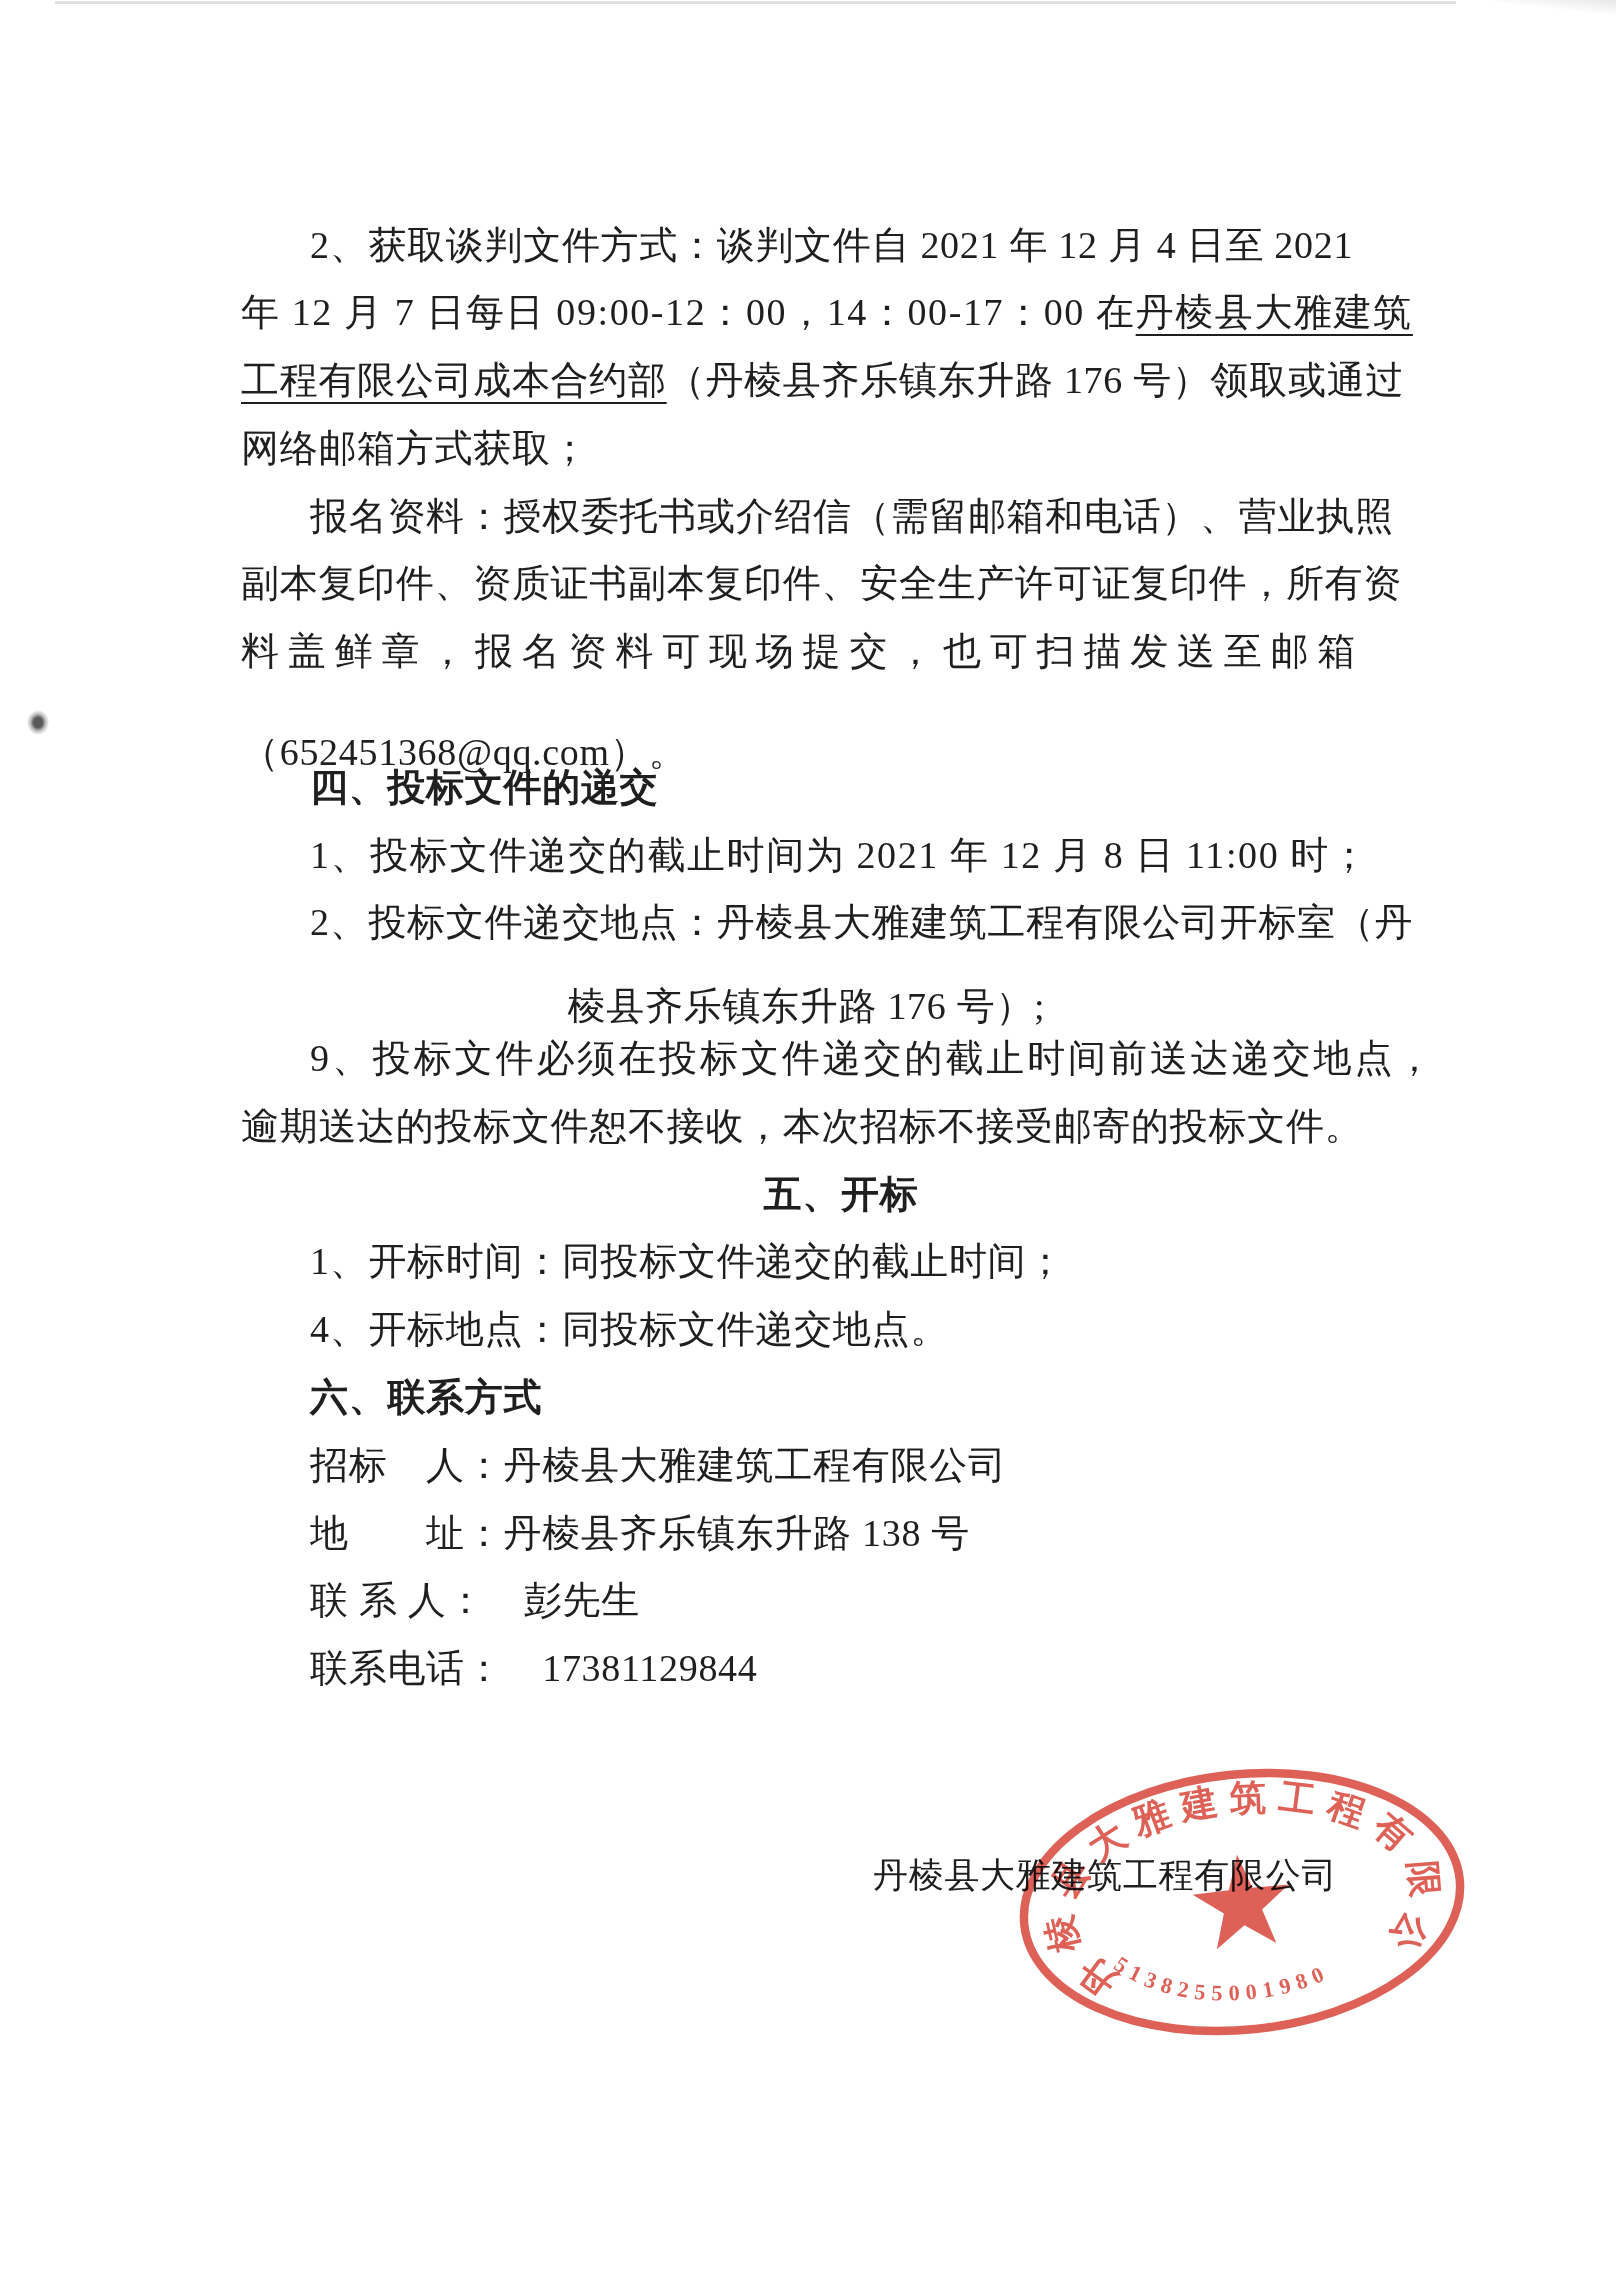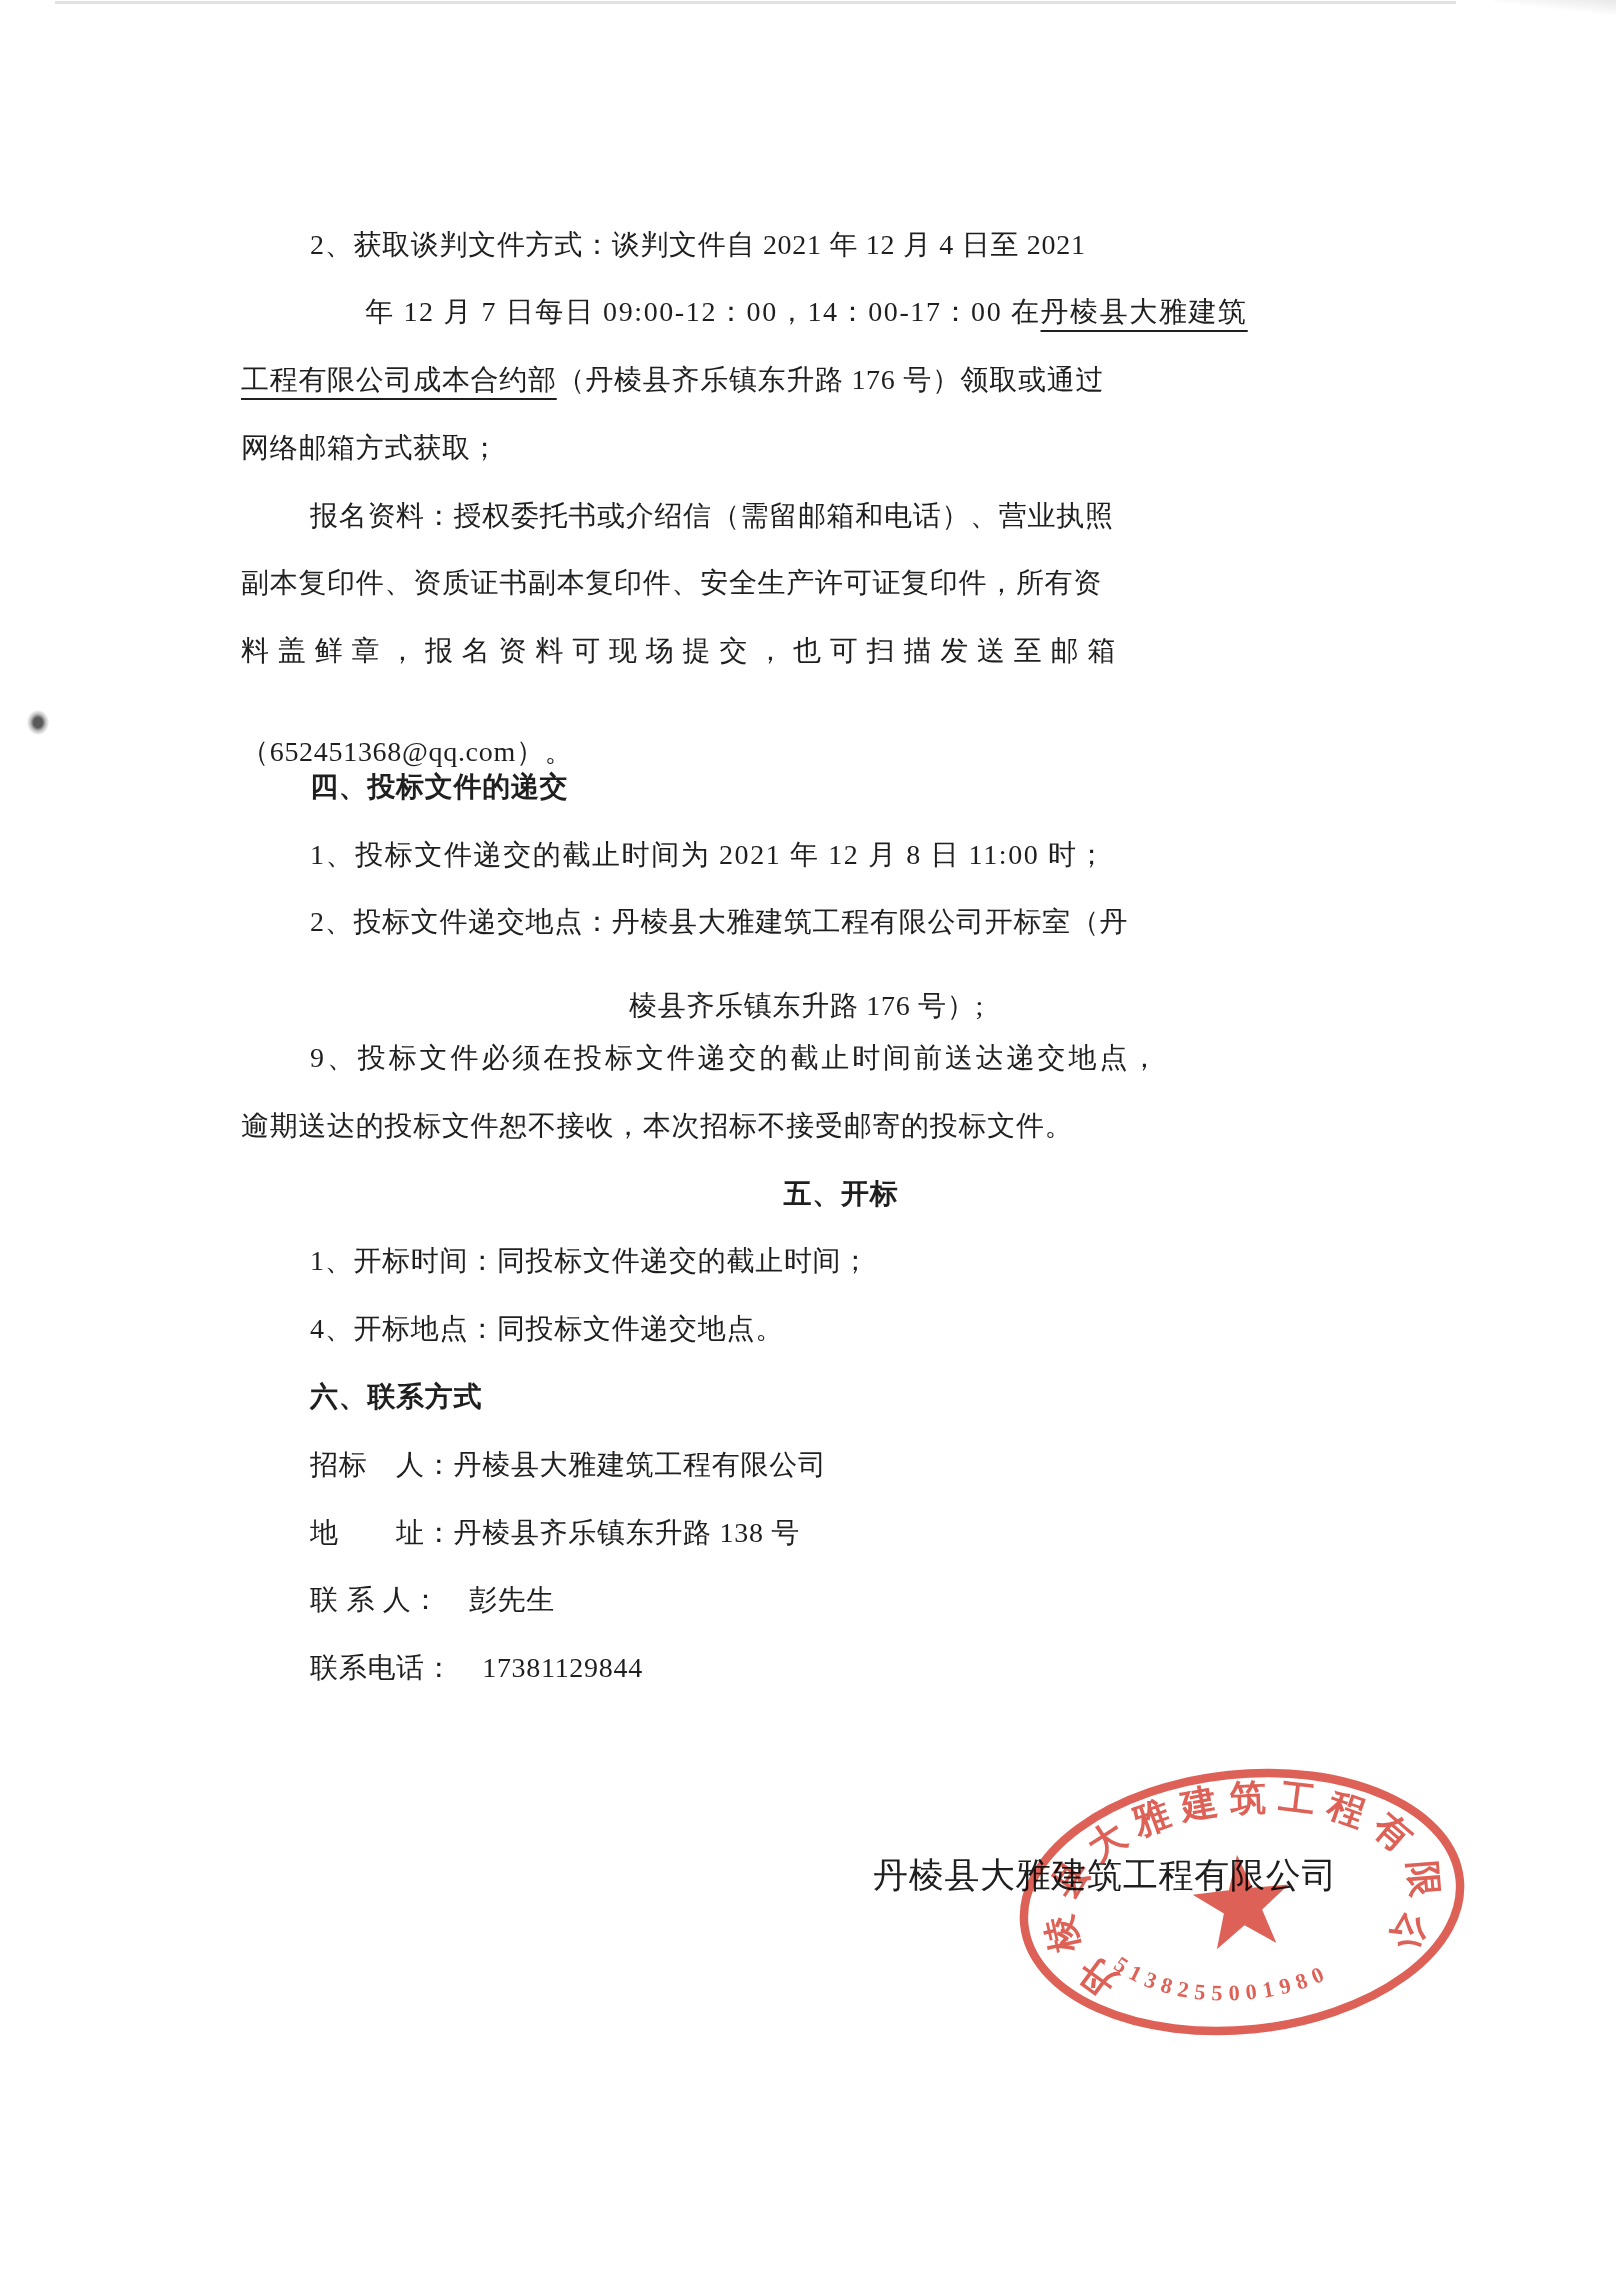--- a/index.html
+++ b/index.html
@@ -2,21 +2,21 @@
 <html style="font-size:10.4px"><head>
 <meta charset="utf-8">
 <style>
   html,body{margin:0;padding:0;background:#ececec;}
   .page{
     position:relative;width:1617px;height:2284px;background:#ffffff;
     font-family:"Liberation Serif","DejaVu Serif",serif;color:#1f1f1f;overflow:hidden;
   }
   .line{
     position:absolute;left:241px;width:1131px;height:68px;line-height:68px;
-    font-size:28px;white-space:nowrap;letter-spacing:0.7px;
+    font-size:38px;white-space:nowrap;letter-spacing:0.7px;
   }
   .indent{text-indent:69px;}
   .bold{font-weight:bold;}
   .ls2{letter-spacing:1.6px;}
   .ls4{letter-spacing:2.9px;}
   .ls13{letter-spacing:8.8px;}
   .u{text-decoration:underline;text-decoration-thickness:2.3px;text-underline-offset:8.5px;}
   .sig-company{
     position:absolute;left:873px;top:1842px;height:68px;line-height:68px;
     font-size:35px;letter-spacing:0.7px;white-space:nowrap;

